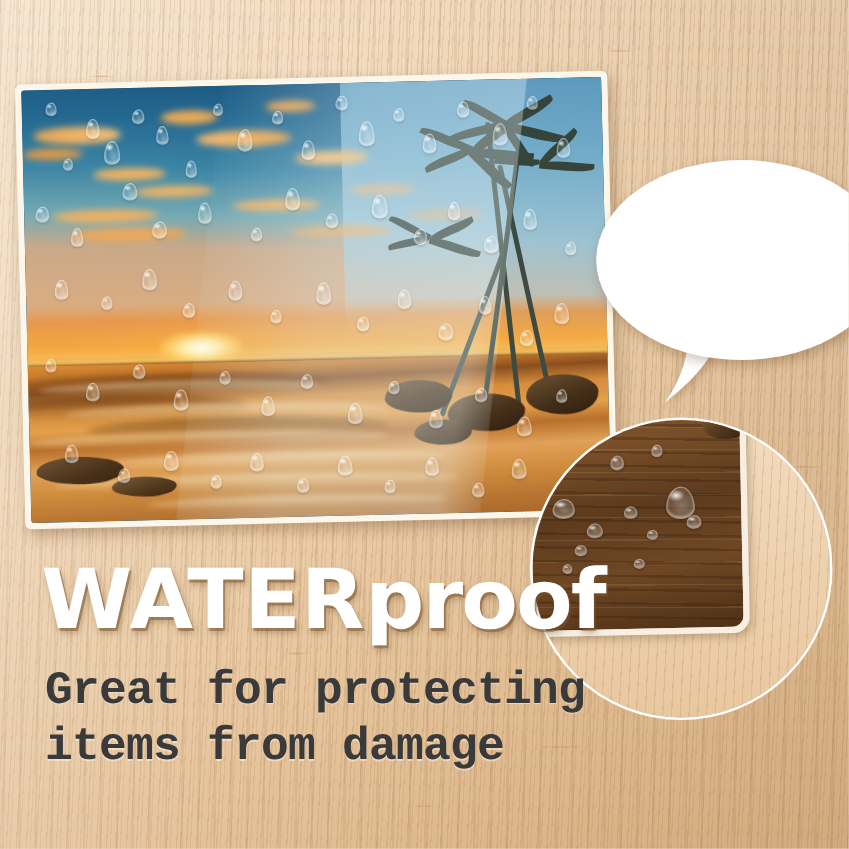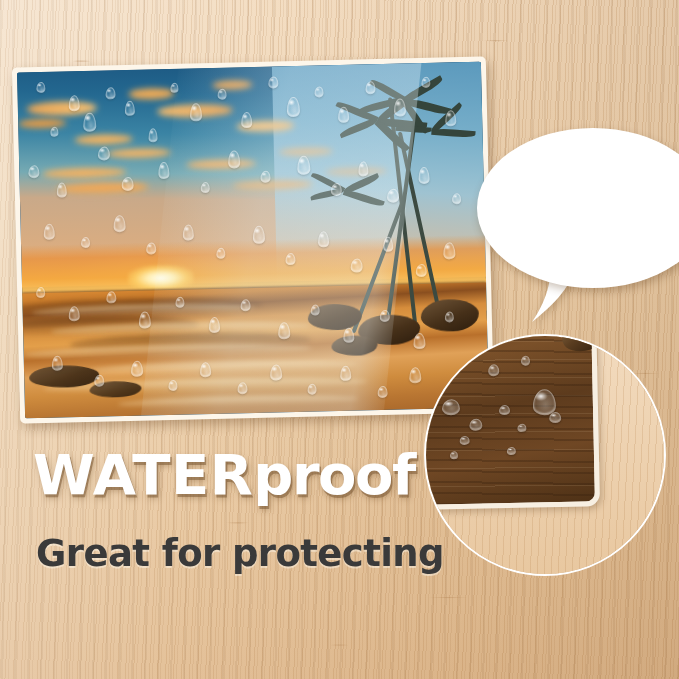--- a/index.html
+++ b/index.html
@@ -212,36 +212,36 @@
       radial-gradient(ellipse 46% 28% at 34% 25%, rgba(255,255,255,.92) 0%, rgba(255,255,255,0) 70%),
       radial-gradient(ellipse at 55% 60%, rgba(235,245,250,.30), rgba(180,200,215,.12) 70%, rgba(255,255,255,.28) 100%);
     box-shadow:inset 0 -1px 2px rgba(255,255,255,.5), 0 1px 2px rgba(20,12,5,.35);
     border:.5px solid rgba(255,255,255,.35);
   }
 
   
   .headline{
     position:absolute;left:33px;top:447px;z-index:8;
     font-family:"DejaVu Sans","Liberation Sans",sans-serif;
-    font-weight:bold;font-size:56px;line-height:1;
+    font-weight:bold;font-size:66px;line-height:1;
     color:#ffffff;letter-spacing:-1px;
     text-shadow:1.5px 2.5px 0 rgba(120,86,50,.50), 2px 4px 6px rgba(100,66,30,.35);
     white-space:nowrap;
   }
   .headline .h-strong{letter-spacing:.5px;}
   .headline .h-soft{letter-spacing:-1.5px;}
 
   .subhead{
     position:absolute;left:36px;top:531px;z-index:8;
     font-family:"DejaVu Sans","Liberation Sans",sans-serif;
     font-weight:bold;font-size:37px;line-height:1.22;
     color:#3a3a3a;letter-spacing:-.6px;
     text-shadow:0 1.5px 0 rgba(255,250,240,.45);
   }
-  .subhead span{display:block;white-space:nowrap;}
+  .subhead span{display:block;white-space:nowrap;font-family:Liberation Mono, monospace;}
 </style>
 </head>
 <body>
 
 <div id="stage">
 
   <div class="wood"></div>
   <div class="wood-flecks"></div>
 
   <div class="mat">
@@ -426,15 +426,16 @@
   </svg>
 
   <div class="bubble"></div>
   <div class="bubble-text">
   </div>
 
   <div class="headline"><span class="h-strong">WATER</span><span class="h-soft">proof</span></div>
 
   <div class="subhead">
     <span>Great for protecting</span>
+    <span>items from damage</span>
   </div>
 
 </div>
 
 </body></html>

